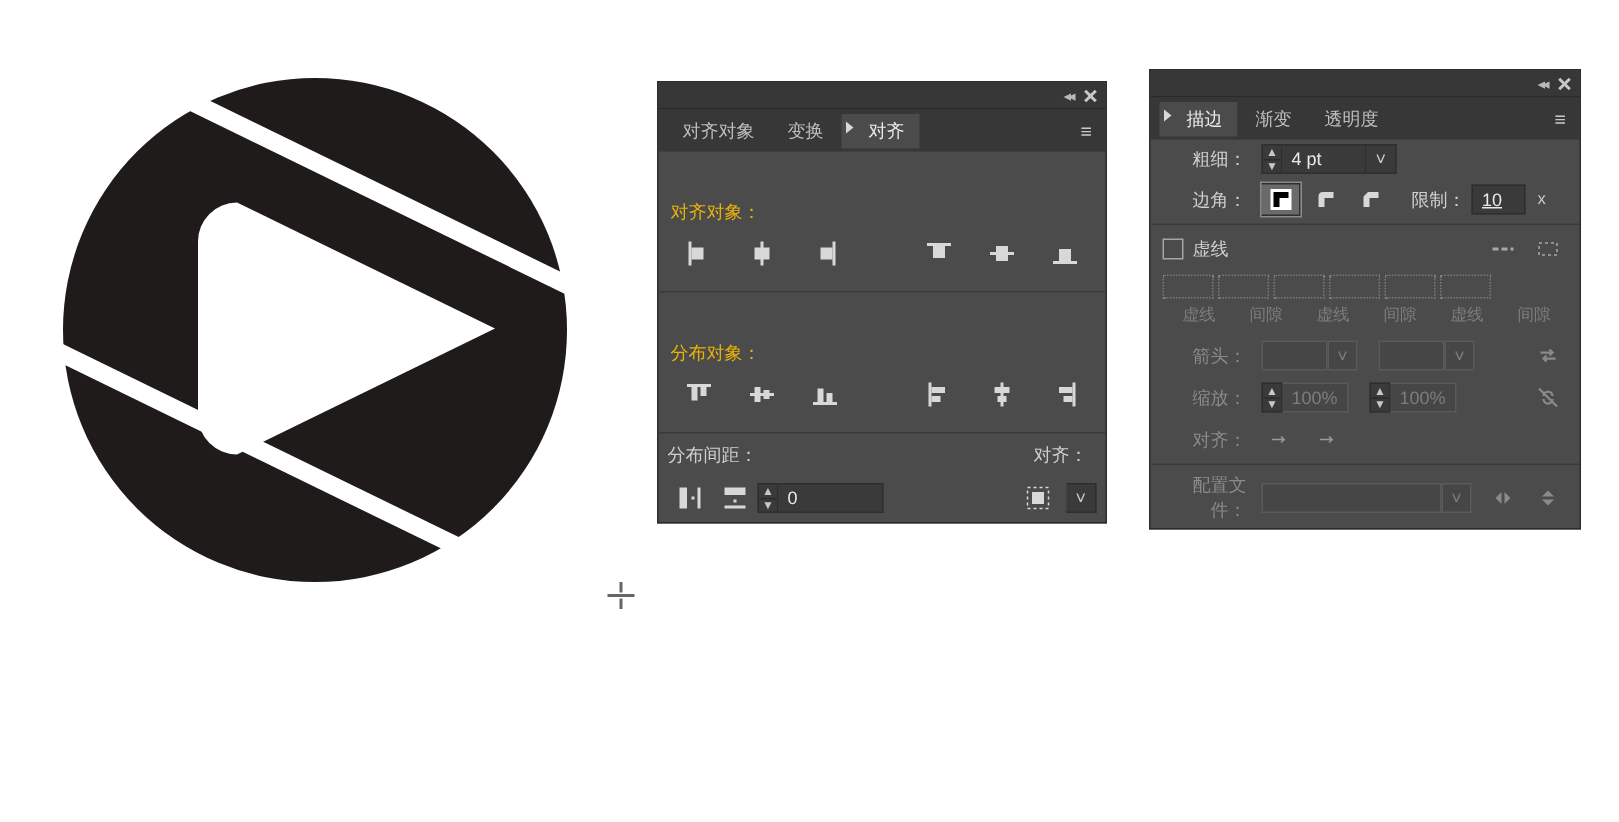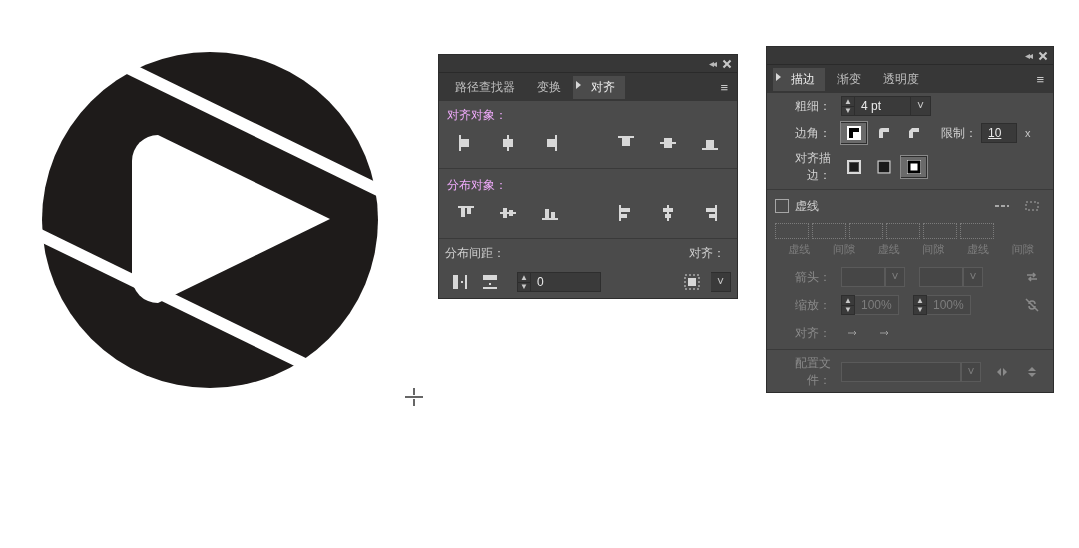--- a/index.html
+++ b/index.html
@@ -99,21 +99,22 @@
   .panel-menu {
     margin-left: auto;
     padding: 6px 8px;
     color: #c8c8c8;
     font-size: 13px;
     letter-spacing: 1px;
   }
   .section-label {
     padding: 6px 8px 4px 8px;
     font-size: 12px;
-    color: #f0abfc;
+    color: #eab308;
+    margin-top: 26px;
   }
   .icon-row {
     display: flex;
     align-items: center;
     padding: 2px 6px 10px 6px;
     gap: 0;
   }
   .icon-row.split .groupL,
   .icon-row.split .groupR {
     display: flex; gap: 0;
@@ -192,21 +193,21 @@
   .dash-boxes { display:flex; gap:3px;}
   .dash-box {
     width:34px; height:16px; border:1px dotted #7b7b7b;
   }
   .hdr-row {
     display:flex; padding: 0 8px 6px 10px; font-size:11px; color:#9a9a9a;
   }
   .dash-seg { flex:1; text-align:center; }
 
   .bottom-row {
-    display:flex; align-items:center; padding:4px 6px; gap:12px;
+    display:flex; align-items:center; padding:4px 6px; gap:0;
     justify-content: space-between;
   }
   .bottom-row .label-inline {
     font-size:12px; color:#d0d0d0; padding-right:6px;
   }
   .bottom-row .right { display:flex; align-items:center; gap:4px;}
   .drop {
     display:flex; align-items:center;
   }
   .drop .sel { border-left:1px solid #2e2e2e;}
@@ -246,21 +247,21 @@
 <div class="cursor">
   <span class="gap1"></span>
 </div>
 
 <div id="panel-align" class="panel">
   <div class="panel-header">
     <span class="hdr-arrows">◂◂</span>
     <span class="hdr-close"></span>
   </div>
   <div class="tab-row">
-    <div class="tab">路径查找器</div>
+    <div class="tab">对齐对象</div>
     <div class="tab">变换</div>
     <div class="tab active">对齐</div>
     <div class="panel-menu">≡</div>
   </div>
 
   <div class="section-label">对齐对象：</div>
   <div class="icon-row split">
     <div class="groupL">
       <div class="ibtn">
           <svg viewBox="0 0 20 20">
@@ -442,41 +443,20 @@
         <svg viewBox="0 0 16 16">
           <path d="M3 13 L3 6 L6 3 L13 3 L13 7 L7 7 L7 13 Z" fill="#d8d8d8"></path>
         </svg>
       </div>
     <div style="width:6px;"></div>
     <span>限制：</span>
     <div class="input" style="min-width:36px; border-left:1px solid #2e2e2e;text-decoration:underline;">10</div>
     <span class="minix">x</span>
   </div>
 
-  <div class="row">
-    <div class="row-label">对齐描边：</div>
-    <div class="ibtn square">
-        <svg viewBox="0 0 16 16">
-          <rect x="2" y="2" width="12" height="12" fill="none" stroke="#d8d8d8" stroke-width="2"></rect>
-          <rect x="4" y="4" width="8" height="8" fill="#1a1a1a"></rect>
-        </svg>
-      </div>
-    <div class="ibtn square">
-        <svg viewBox="0 0 16 16">
-          <rect x="2" y="2" width="12" height="12" fill="none" stroke="#d8d8d8" stroke-width="1"></rect>
-          <rect x="3" y="3" width="10" height="10" fill="#1a1a1a"></rect>
-        </svg>
-      </div>
-    <div class="ibtn square sel">
-        <svg viewBox="0 0 16 16">
-          <rect x="1" y="1" width="14" height="14" fill="#fff"></rect>
-          <rect x="3" y="3" width="10" height="10" fill="none" stroke="#000" stroke-width="3"></rect>
-        </svg>
-      </div>
-  </div>
 
   <div class="divider"></div>
 
   <div class="row" style="justify-content:space-between; padding-left:8px;">
     <div style="display:flex; align-items:center;">
       <span class="chk"></span>
       <span>虚线</span>
     </div>
     <div style="display:flex; gap:4px;">
       <div class="ibtn square">

